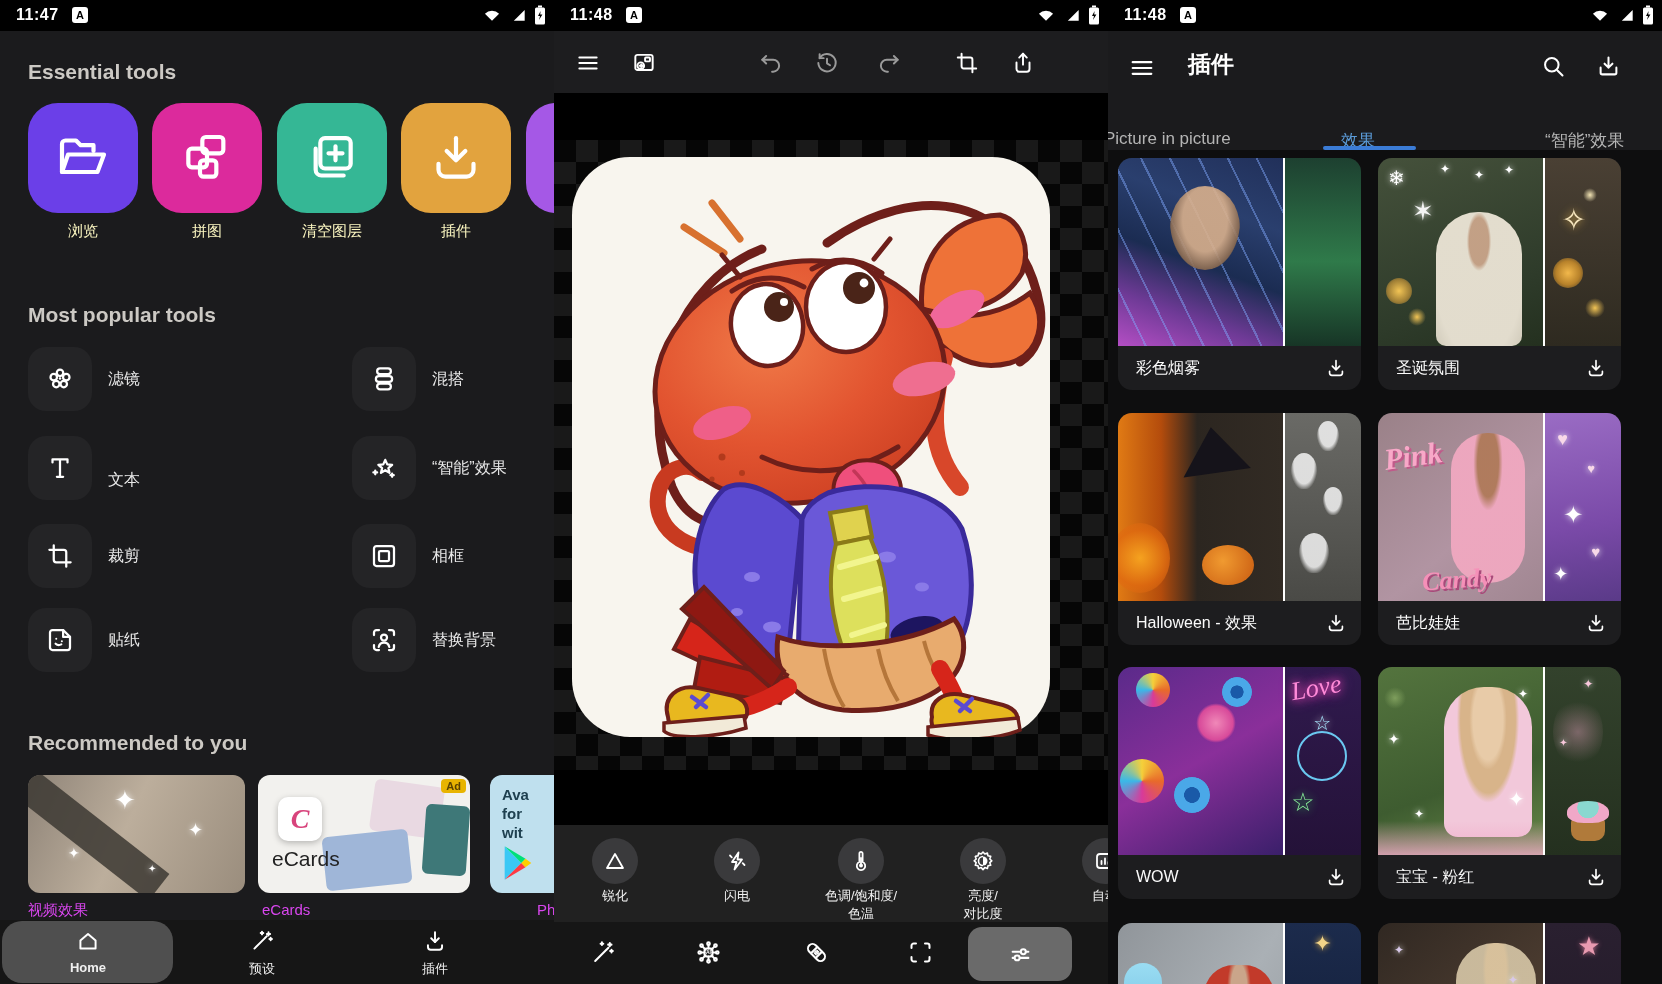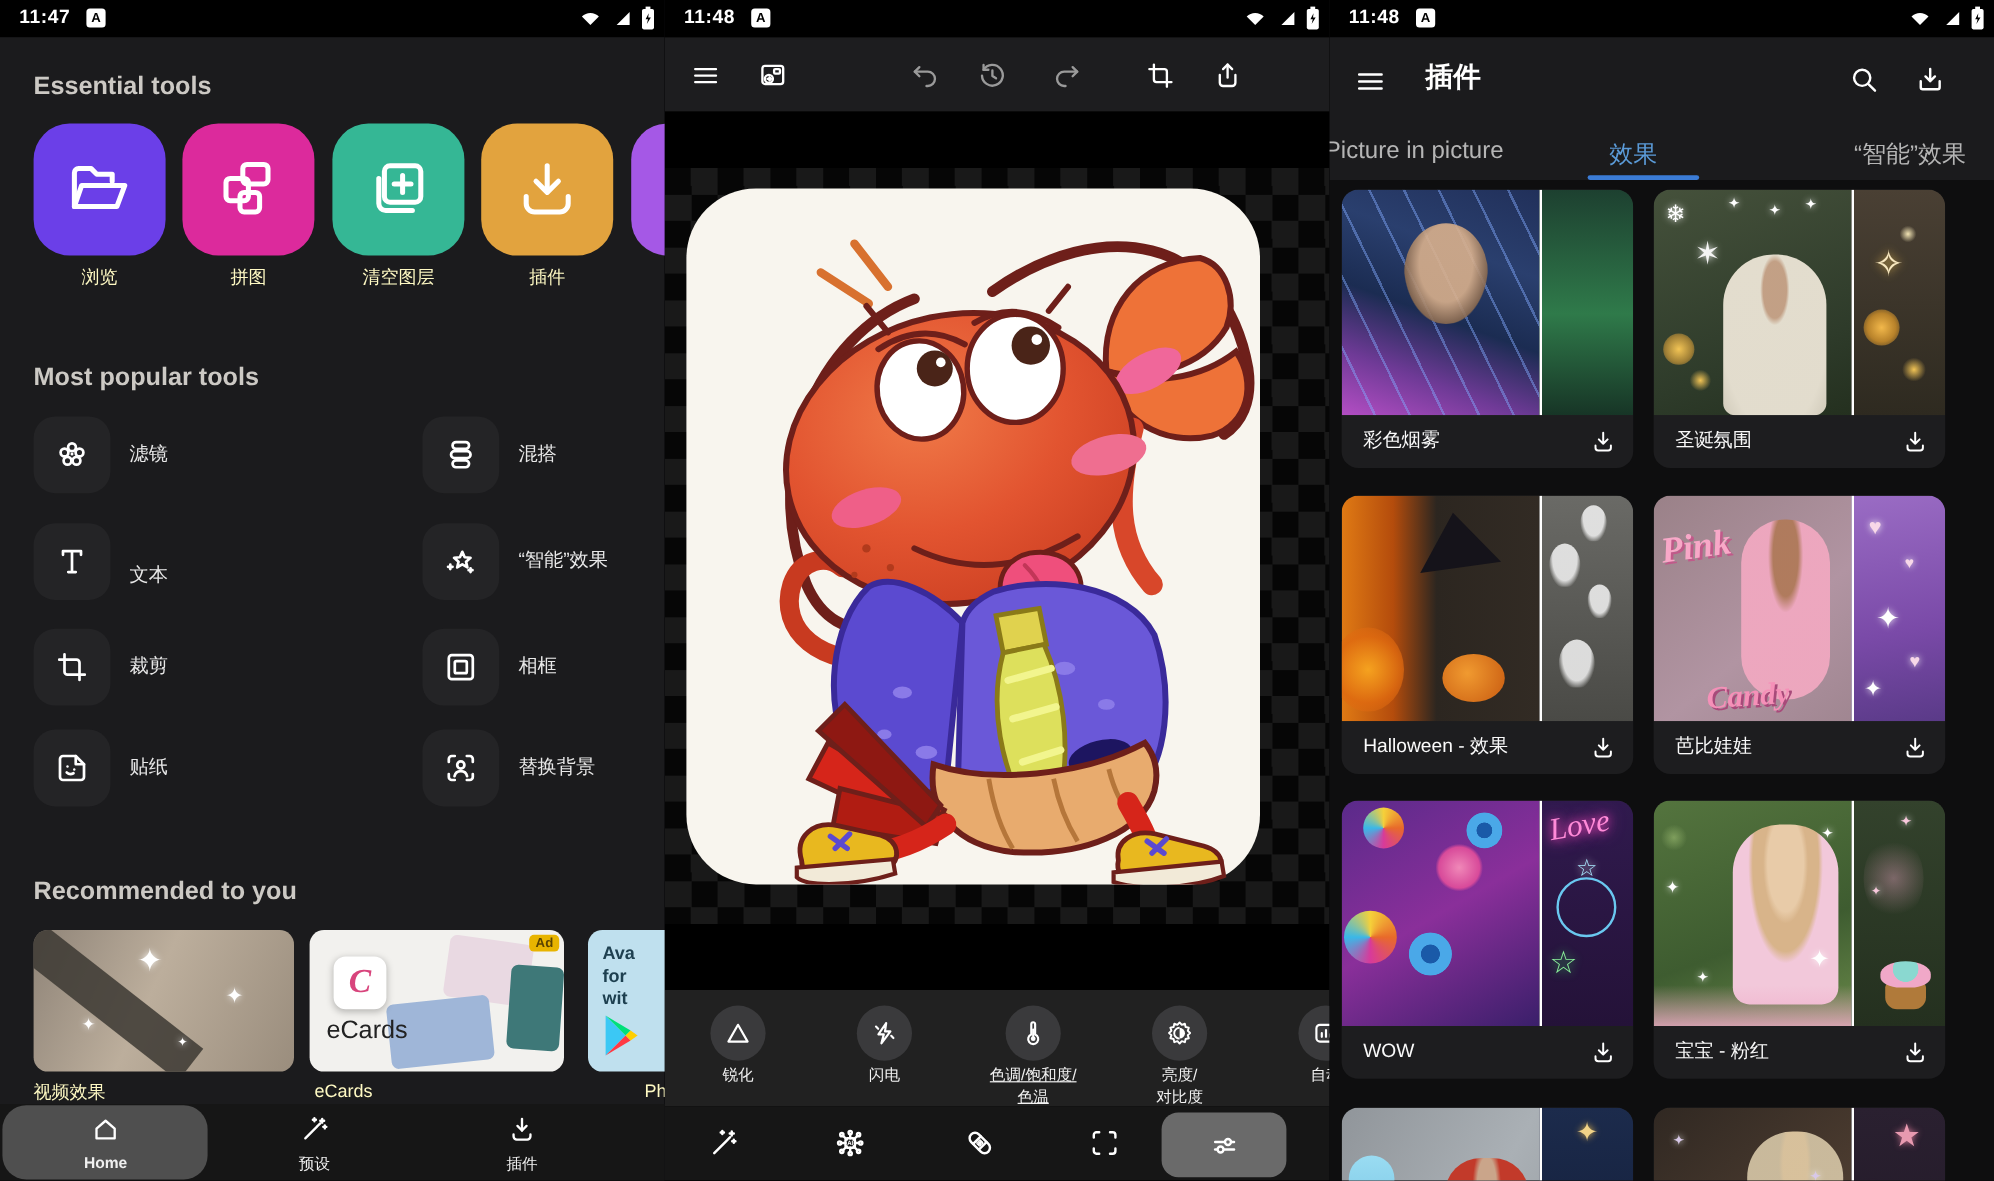--- a/index.html
+++ b/index.html
@@ -12,21 +12,21 @@
   .sb-badge{position:absolute;left:72px;top:7px;width:16px;height:16px;background:#fff;border-radius:3px;
             color:#000;font-size:11px;font-weight:bold;text-align:center;line-height:16px;}
   .sb-icons{position:absolute;right:8px;top:5px;display:flex;gap:6px;align-items:center;height:20px;}
   .hdr{position:absolute;left:28px;font-size:21px;font-weight:bold;color:#ccc9c4;}
   
   .tile{position:absolute;top:103px;width:110px;height:110px;border-radius:30px;display:flex;align-items:center;justify-content:center;}
   .tile-label{position:absolute;top:222px;width:110px;text-align:center;font-size:15px;color:#fef9c3;}
   .pop-sq{position:absolute;width:64px;height:64px;border-radius:18px;background:#242426;display:flex;align-items:center;justify-content:center;}
   .pop-label{position:absolute;width:220px;font-size:16px;color:#e8e8e8;line-height:64px;}
   .rec-card{position:absolute;top:775px;height:118px;border-radius:12px;overflow:hidden;}
-  .rec-label{position:absolute;top:901px;font-size:15px;color:#fef9c3;}
+  .rec-label{position:absolute;top:901px;font-size:15px;color:#d946ef;}
   .navbar{position:absolute;left:0;top:920px;width:554px;height:64px;background:#161616;z-index:20;}
   .nav-pill{position:absolute;left:2px;top:1px;width:171px;height:62px;background:#4f4f4f;border-radius:20px;}
   .nav-item{position:absolute;top:0;width:110px;height:64px;text-align:center;}
   .nav-item svg{margin-top:8px;}
   .nav-item .nl{display:block;font-size:13px;color:#f0f0f0;margin-top:2px;}
   
   .toolbar2{position:absolute;left:0;top:31px;width:554px;height:62px;background:#1d1d1f;}
   .tb-ic{position:absolute;top:19px;}
   .canvas2{position:absolute;left:0;top:93px;width:554px;height:732px;background:#000;overflow:hidden;}
   .checker{position:absolute;left:0;top:47px;width:554px;height:630px;
@@ -37,21 +37,21 @@
              display:flex;align-items:center;justify-content:center;}
   .tool-lab{position:absolute;top:62px;width:130px;text-align:center;font-size:13px;color:#f2f2f2;line-height:18px;}
   .botbar{position:absolute;left:0;top:922px;width:554px;height:62px;background:#161616;}
   .bb-ic{position:absolute;top:17px;}
   .bb-pill{position:absolute;left:414px;top:5px;width:104px;height:54px;background:#6a6a6a;border-radius:14px;
            display:flex;align-items:center;justify-content:center;}
   
   .hdr3{position:absolute;left:0;top:31px;width:554px;height:74px;background:#1b1b1d;}
   .title3{position:absolute;left:80px;top:18px;font-size:23px;font-weight:bold;}
   .tabs3{position:absolute;left:0;top:105px;width:554px;height:45px;background:#1b1b1d;}
-  .tab{position:absolute;top:10px;font-size:20px;color:#b5b5b5;white-space:nowrap;}
+  .tab{position:absolute;top:24px;font-size:17px;color:#b5b5b5;white-space:nowrap;}
   .tab.active{color:#5b9bd8;}
   .tab-underline{position:absolute;left:215px;top:41px;width:93px;height:4px;border-radius:2px;background:#3b7cd6;}
   .grid3{position:absolute;left:0;top:150px;width:554px;height:834px;background:#0e0e0f;}
   .fxcard{position:absolute;width:243px;height:232px;background:#1d1d1f;border-radius:14px;overflow:hidden;}
   .fximg{position:absolute;left:0;top:0;width:243px;height:188px;overflow:hidden;}
   .fxmain{position:absolute;left:0;top:0;width:68%;height:100%;}
   .fxside{position:absolute;right:0;top:0;width:32%;height:100%;}
   .fxdiv{position:absolute;left:68%;top:0;width:2px;height:100%;background:#fff;z-index:5;}
   .fxlabel{position:absolute;left:18px;top:188px;height:44px;line-height:44px;font-size:16px;color:#fafafa;white-space:nowrap;}
   .fxdl{position:absolute;right:14px;top:199px;}
@@ -468,21 +468,21 @@
           </svg>
       </div>
       <div class="tool-lab" style="left:118px;"><span>闪电</span></div>
       <div class="tool-circ" style="left:284px;">
         <svg width="24" height="24" viewBox="0 0 24 24" class="ic">
             <path d="M10.4 4.5 a1.6 1.6 0 0 1 3.2 0 V13 a4.2 4.2 0 1 1-3.2 0 Z"></path>
             <circle cx="12" cy="16.6" r="2" fill="#fff" stroke="none"></circle>
             <path d="M12 14.6 V9"></path>
           </svg>
       </div>
-      <div class="tool-lab" style="left:242px;text-decoration:underline;">
+      <div class="tool-lab" style="left:242px;">
         <span>色调/饱和度/</span><br>
         <span>色温</span>
       </div>
       <div class="tool-circ" style="left:406px;">
         <svg width="24" height="24" viewBox="0 0 24 24">
           <path d="M12 3 l1.8 2 2.6-.9 .6 2.7 2.7.6 -.9 2.6 2 1.8 -2 1.8 .9 2.6 -2.7.6 -.6 2.7 -2.6-.9 -1.8 2 -1.8-2 -2.6.9 -.6-2.7 -2.7-.6 .9-2.6 -2-1.8 2-1.8 -.9-2.6 2.7-.6 .6-2.7 2.6.9 Z" fill="none" stroke="#fff" stroke-width="1.6" stroke-linejoin="round"></path>
           <path d="M12 7.5 a4.5 4.5 0 0 1 0 9 Z" fill="#fff"></path>
             <path d="M12 7.5 a4.5 4.5 0 0 0 0 9" fill="none" stroke="#fff" stroke-width="1.6"></path>
         </svg>
       </div>

